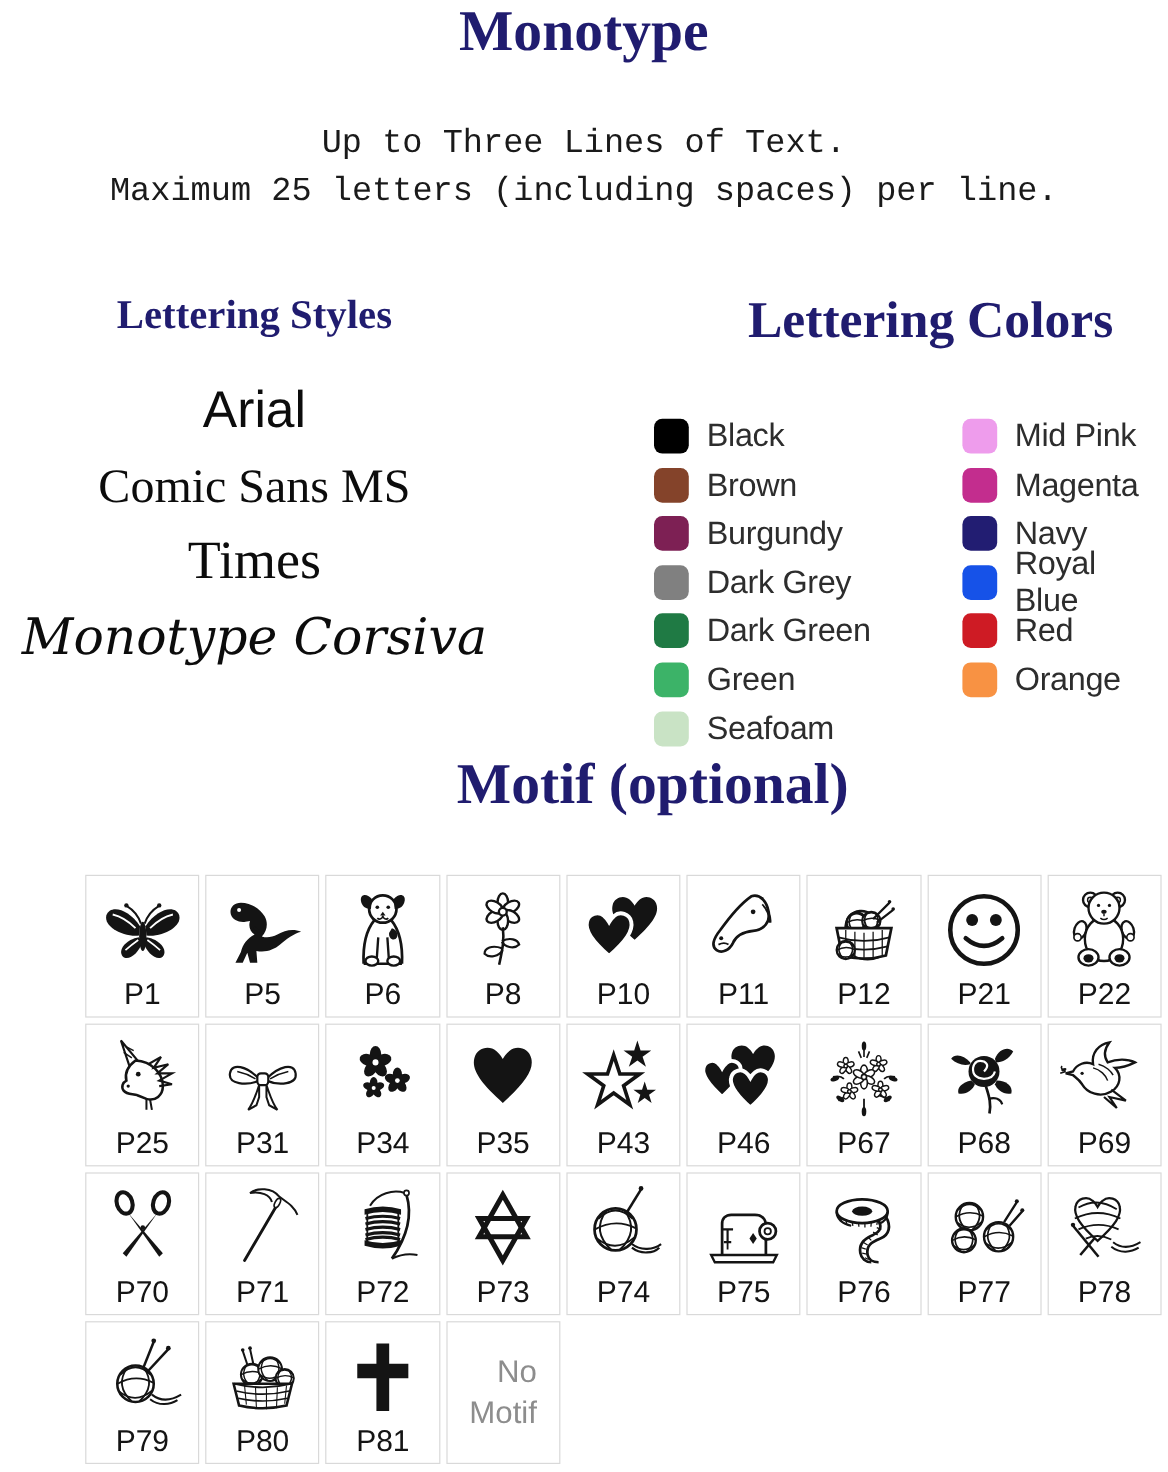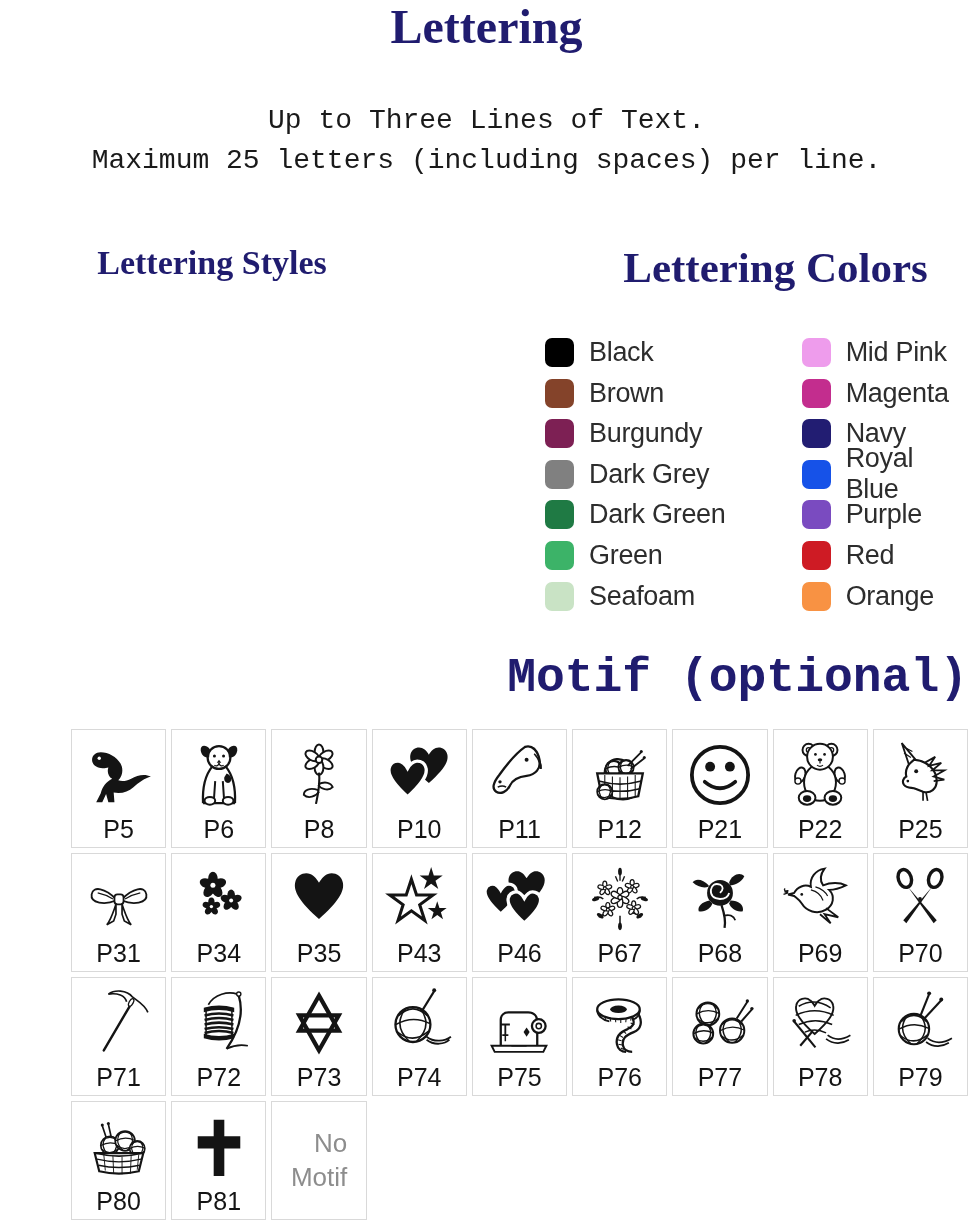--- a/index.html
+++ b/index.html
@@ -24,29 +24,29 @@
   .styles-panel{position:absolute;left:0;top:244px;width:424px;text-align:center;}
   .styles-panel .section-heading{font-size:34px;}
   .font-samples{margin-top:36px;}
   .font-sample{margin:0 0 14px;color:#0c0c0c;line-height:1.15;}
   .f-arial{font-family:"Liberation Sans",sans-serif;font-size:43px;}
   .f-comic{font-family:cursive;font-size:40px;}
   .f-times{font-family:"Liberation Serif",serif;font-size:45px;}
   .f-corsiva{font-family:"DejaVu Serif",serif;font-style:italic;font-size:42px;}
   .colors-panel{position:absolute;left:532px;top:244px;width:441px;}
   .colors-panel .section-heading{font-size:43px;text-align:center;padding-left:46px;}
-  .color-legend{display:flex;margin-top:40px;padding-left:13px;}
+  .color-legend{display:flex;margin-top:51px;padding-left:13px;}
   .legend-col{display:flex;flex-direction:column;}
   .legend-col.c0{width:257px;}
   .color-item{display:flex;align-items:center;height:40.6px;}
   .swatch{width:29px;height:29px;border-radius:7px;margin-right:15px;flex:none;}
   .color-label{font-size:27px;color:var(--label);letter-spacing:-0.3px;}
   .motif-heading{
-    position:absolute;top:652px;left:72px;width:896px;text-align:right;
-    font-size:48px;padding-left:48px;font-family:Liberation Mono, monospace;
+    position:absolute;top:627px;left:72px;width:896px;text-align:center;
+    font-size:48px;padding-left:48px;
   }
   .motif-grid{
     position:absolute;left:71px;top:729px;width:897px;
     display:grid;grid-template-columns:repeat(9,1fr);gap:5px;
   }
   .motif-cell{
     border:1px solid var(--grid-border);height:119px;background:#fff;
     display:flex;flex-direction:column;align-items:center;justify-content:flex-end;
     padding:2px 0 1px;
   }
@@ -54,29 +54,35 @@
   .motif-code{font-size:25px;color:var(--ink);line-height:1;padding-bottom:4px;}
   .no-motif{
     flex:1;display:flex;align-items:center;justify-content:center;text-align:right;
     color:var(--muted);font-size:26px;line-height:1.3;white-space:pre-line;
   }
 </style>
 </head>
 <body>
 
 <div class="page">
-  <h1 class="serif-heading main-title">Lettering</h1>
+  <h1 class="serif-heading main-title">Monotype</h1>
 
   <div class="subtitle">
     <div>Up to Three Lines of Text.</div>
     <div>Maximum 25 letters (including spaces) per line.</div>
   </div>
 
   <section class="styles-panel">
     <h2 class="serif-heading section-heading">Lettering Styles</h2>
+    <div class="font-samples" id="font-samples">
+        <div class="font-sample f-arial">Arial</div>
+        <div class="font-sample f-comic">Comic Sans MS</div>
+        <div class="font-sample f-times">Times</div>
+        <div class="font-sample f-corsiva">Monotype Corsiva</div>
+      </div>
   </section>
 
   <section class="colors-panel">
     <h2 class="serif-heading section-heading">Lettering Colors</h2>
     <div class="color-legend" id="color-legend">
         <div class="legend-col c0">
           <div class="color-item">
             <span class="swatch" style="background: rgb(0, 0, 0);"></span>
             <span class="color-label">Black</span>
           </div>
@@ -116,37 +122,50 @@
           </div>
           <div class="color-item">
             <span class="swatch" style="background: rgb(34, 29, 114);"></span>
             <span class="color-label">Navy</span>
           </div>
           <div class="color-item">
             <span class="swatch" style="background: rgb(22, 82, 232);"></span>
             <span class="color-label">Royal Blue</span>
           </div>
           <div class="color-item">
-            <span class="swatch" style="background: rgb(122, 75, 192);"></span>
-            <span class="color-label">Purple</span>
-          </div>
-          <div class="color-item">
             <span class="swatch" style="background: rgb(206, 27, 36);"></span>
             <span class="color-label">Red</span>
           </div>
           <div class="color-item">
             <span class="swatch" style="background: rgb(248, 146, 67);"></span>
             <span class="color-label">Orange</span>
           </div>
         </div>
       </div>
   </section>
 
   <h2 class="serif-heading motif-heading">Motif (optional)</h2>
   <div class="motif-grid" id="motif-grid">
+      <div class="motif-cell">
+        <div class="motif-icon">
+          <svg viewBox="0 0 100 100" width="76" height="80" aria-hidden="true">
+            <path d="M47 46 C34 26,14 22,10 34 C7 46,28 58,46 56 Z" fill="#141414"></path>
+     <path d="M53 46 C66 26,86 22,90 34 C93 46,72 58,54 56 Z" fill="#141414"></path>
+     <path d="M46 58 C32 60,22 72,28 79 C34 85,46 75,49 64 Z" fill="#141414"></path>
+     <path d="M54 58 C68 60,78 72,72 79 C66 85,54 75,51 64 Z" fill="#141414"></path>
+     <ellipse cx="50" cy="57" rx="4" ry="16" fill="#141414"></ellipse>
+     <path d="M48 43 C45 34,38 27,33 24 M52 43 C55 34,62 27,67 24" stroke="#141414" stroke-width="2.2" fill="none"></path>
+     <circle cx="32" cy="23" r="2.4" fill="#141414"></circle>
+            <circle cx="68" cy="23" r="2.4" fill="#141414"></circle>
+     <path d="M17 33 Q30 36 42 48 M83 33 Q70 36 58 48" stroke="#fff" stroke-width="2" fill="none"></path>
+     <path d="M31 72 Q38 66 45 61 M69 72 Q62 66 55 61" stroke="#fff" stroke-width="1.8" fill="none"></path>
+          </svg>
+        </div>
+        <div class="motif-code">P1</div>
+      </div>
       <div class="motif-cell">
         <div class="motif-icon">
           <svg viewBox="0 0 100 100" width="76" height="80" aria-hidden="true">
             <path d="M26 20 C18 20,13 26,15 33 C17 39,24 42,31 41 L36 40 C34 46,36 52,41 55 C33 59,28 66,26 74 L20 86 L28 86 L33 75 L36 86 L44 86 L43 73 C53 75,62 72,69 66 C76 60,84 54,92 52 C84 48,74 50,66 55 C60 58,54 59,49 57 C55 51,56 42,52 35 C47 26,36 20,26 20 Z" fill="#141414"></path>
      <circle cx="24" cy="28" r="2.2" fill="#fff"></circle>
      <path d="M40 47 l7 5" stroke="#141414" stroke-width="3"></path>
           </svg>
         </div>
         <div class="motif-code">P5</div>
       </div>

